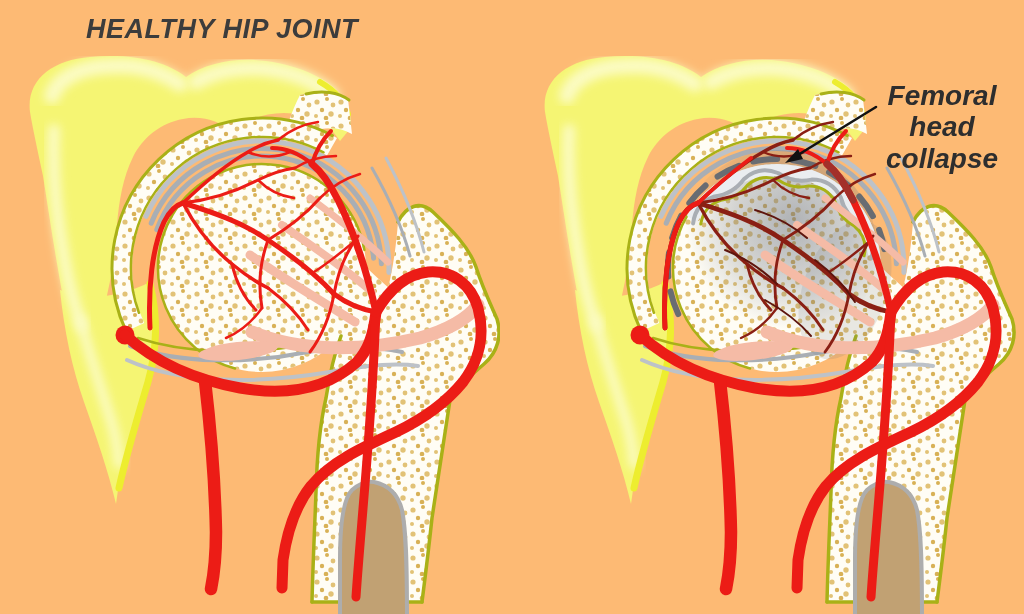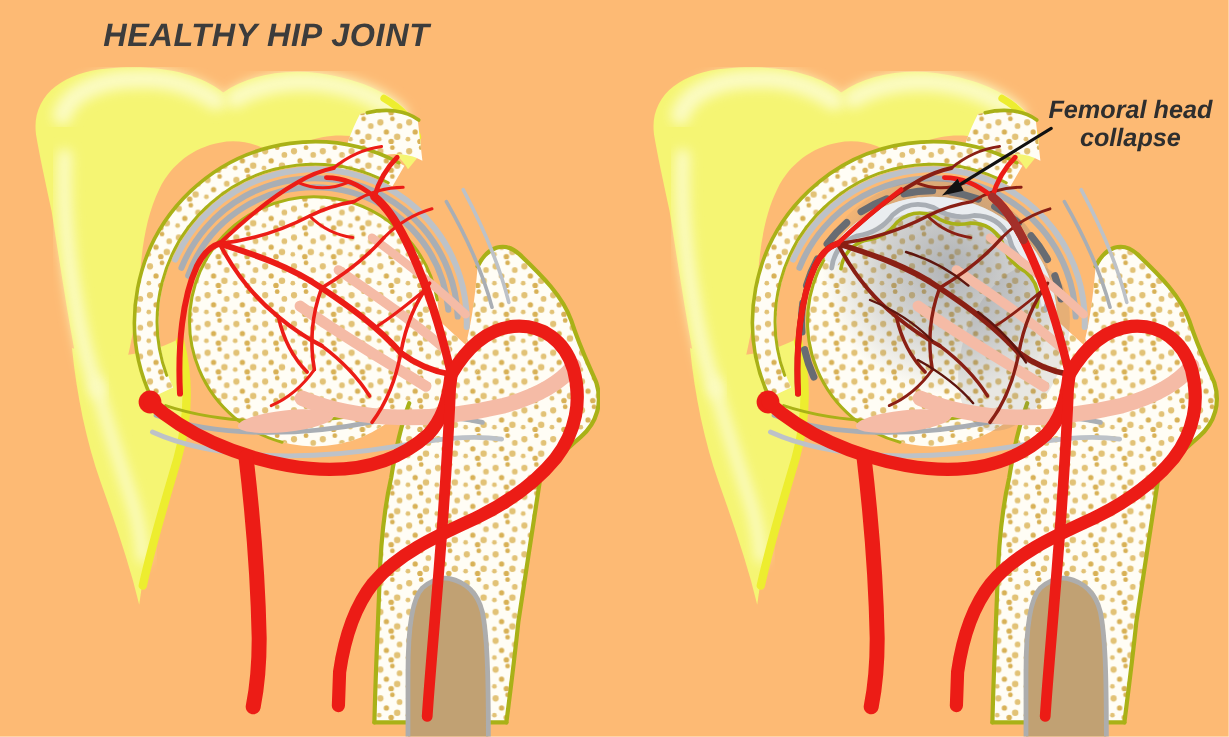--- a/index.html
+++ b/index.html
@@ -6,21 +6,21 @@
   .stage{position:relative;width:1024px;height:614px;overflow:hidden;background:#fdba74;
          font-family:"Liberation Sans", sans-serif;font-style:italic;}
   .panel-title{position:absolute;top:14px;font-size:27px;font-weight:600;
                letter-spacing:.5px;color:#3C3C3C;text-align:center;white-space:nowrap;}
   #title-left{left:0;width:444px;}
   #title-right{left:515px;width:360px;}
   .panel-svg{position:absolute;top:0;height:614px;}
   #panel-left{left:0;width:500px;}
   #panel-right{left:515px;width:509px;}
   .annotation{position:absolute;left:864px;top:80px;width:156px;text-align:center;
-              font-size:21px;font-weight:600;line-height:1.12;color:#2E2E2E;}
+              font-size:28px;font-weight:600;line-height:1.12;color:#2E2E2E;}
 </style>
 </head>
 <body>
 
 <div class="stage">
   <div id="title-left" class="panel-title" style="color: rgb(60, 60, 60);">HEALTHY HIP JOINT</div>
 
   <div id="panel-left" class="panel-svg"><svg width="100%" height="614" viewBox="0 0 500 614" xmlns="http://www.w3.org/2000/svg">
         <defs>
     <pattern id="dots-L" width="24" height="24" patternUnits="userSpaceOnUse">

